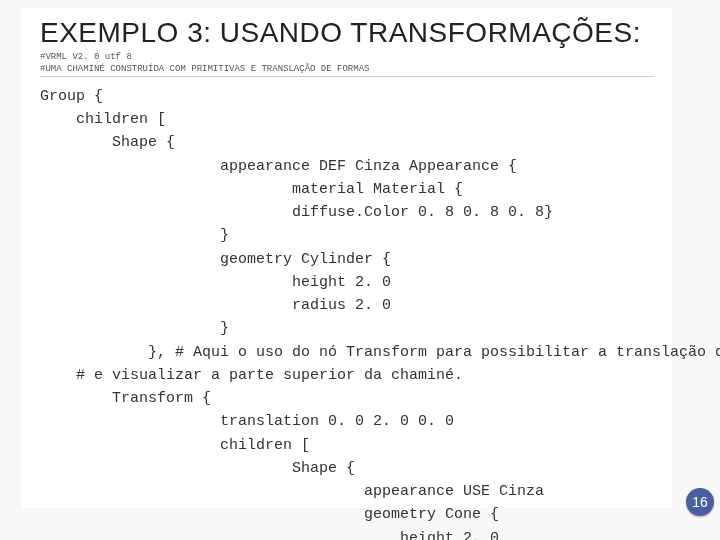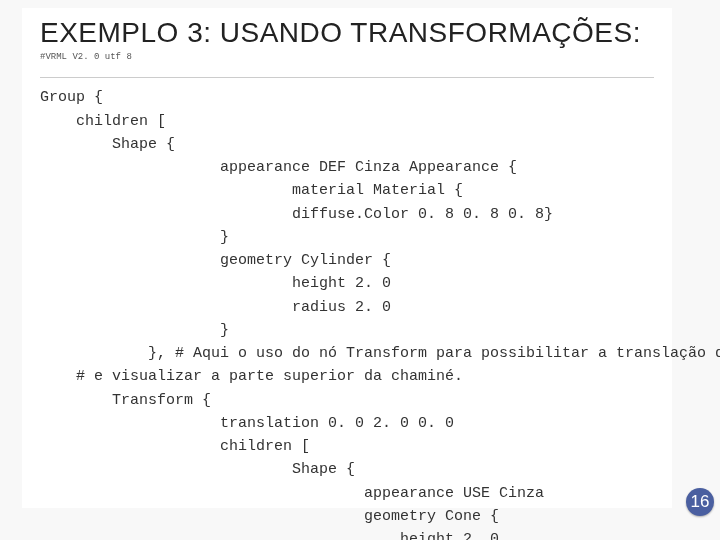--- a/index.html
+++ b/index.html
@@ -27,55 +27,55 @@
     letter-spacing: 0.5px;
     color: #222;
     margin: 0 0 2px 0;
     line-height: 1.1;
   }
   .subtitle {
     font-family: "Courier New", monospace;
     font-size: 9px;
     color: #555;
     line-height: 1.4;
-    margin-bottom: 14px;
   }
   .code {
     font-family: "Courier New", monospace;
     font-size: 15px;
     color: #333;
     white-space: pre;
     line-height: 1.55;
     border-top: 1px solid #ccc;
     border-bottom: 6px solid #ef4444;
     padding: 8px 0;
   }
   .page-badge {
     position: absolute;
     right: 6px;
     bottom: 24px;
     width: 28px;
     height: 28px;
     border-radius: 50%;
     background: #4a5fa0;
     color: #fff;
-    font-size: 17px;
+    font-size: 14px;
     display: flex;
     align-items: center;
     justify-content: center;
     box-shadow: 0 1px 2px rgba(0,0,0,0.3);
   }
 </style>
 </head>
 <body>
 
 <div class="slide">
   <h1 class="title">EXEMPLO 3: USANDO TRANSFORMAÇÕES:</h1>
   <div class="subtitle">
     <div>#VRML V2. 0 utf 8</div>
+    <div>#UMA CHAMINÉ CONSTRUÍDA COM PRIMITIVAS E TRANSLAÇÃO DE FORMAS</div>
   </div>
   <div class="code">Group {
     children [
         Shape {
                     appearance DEF Cinza Appearance {
                             material Material {
                             diffuse.Color 0. 8 0. 8 0. 8}
                     }
                     geometry Cylinder {
                             height 2. 0

